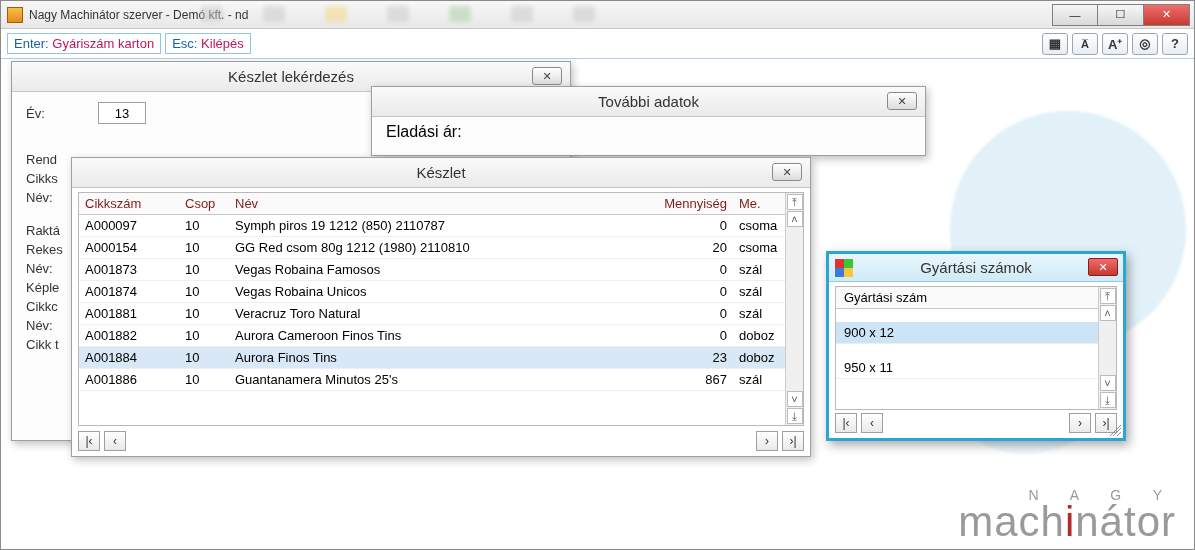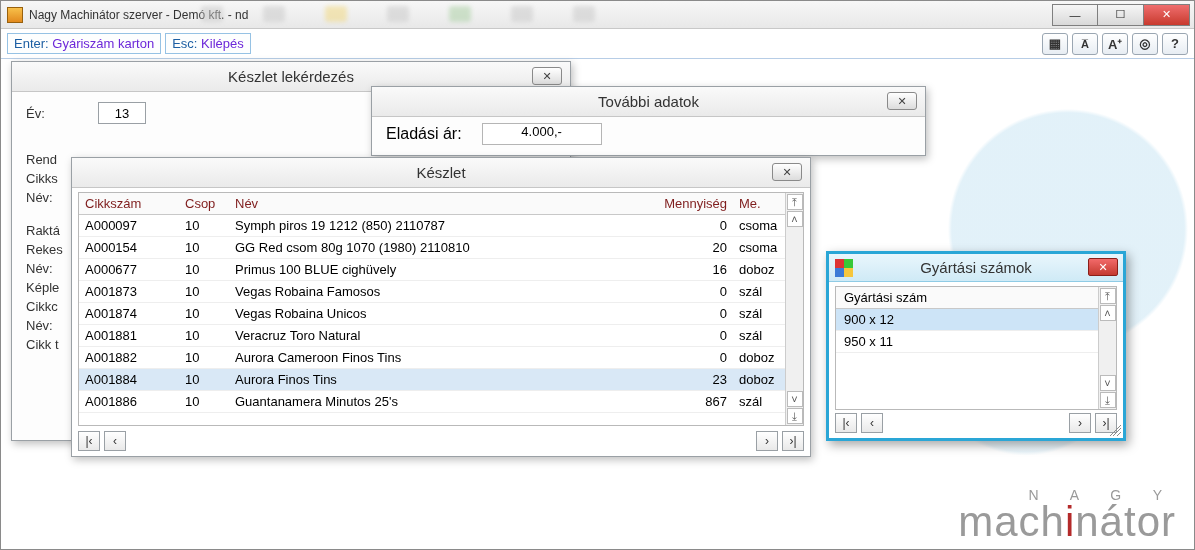--- a/index.html
+++ b/index.html
@@ -25,21 +25,21 @@
   .winbtn + .winbtn { border-left:none; }
   .winbtn.close { background:linear-gradient(#ef6e6e,#c83a2e); color:#fff; }
 
   
   .toolbar {
     height:30px; display:flex; align-items:center; padding:0 6px; gap:4px;
     border-bottom:1px solid #b7cde6; background:#fff;
   }
   .hintbox { border:1px solid #96c2e4; padding:2px 6px; font-size:13px; color:#275a8e; background:#fdfefe; }
   .hintbox .lbl { color:#1d5fa3; }
-  .hintbox .txt { color:#6d28d9; }
+  .hintbox .txt { color:#be185d; }
   .toolbar-spacer { flex:1; }
   .toolbtn {
     width:26px; height:22px; border:1px solid #9aa6b2; background:linear-gradient(#fff,#e7edf3);
     display:flex; align-items:center; justify-content:center; font-size:13px; font-weight:bold; color:#333;
     border-radius:3px;
   }
 
   
   .bg-swirl {
     position:absolute; right:0; top:60px; width:420px; height:420px; pointer-events:none;
@@ -132,21 +132,21 @@
   }
   #win-serial .mini-close {
     right:5px; top:4px; width:30px; height:18px;
     background:linear-gradient(#f26a6a,#c43a30); border:1px solid #8a1f19; color:#fff; border-radius:2px;
   }
   #win-serial .list {
     position:absolute; left:6px; right:6px; top:32px; bottom:28px;
     border:1px solid #b9b9b9; font-size:13px;
   }
   #win-serial .list .hdr { padding:3px 8px; border-bottom:1px solid #c8c8c8; background:#fafafa; }
-  #win-serial .list .item { padding:3px 8px; border-bottom:1px solid #eee; }
+  #win-serial .list .item { padding:3px 8px; border-bottom:1px solid #eee;margin-top:13px; }
   #win-serial .list .item.sel { background:#cde4f7; }
   #win-serial .vscroll { top:0; bottom:0; }
   #win-serial .pager { bottom:4px; }
   #win-serial .resize {
     position:absolute; right:2px; bottom:2px; width:12px; height:12px;
     background:
       linear-gradient(135deg, transparent 50%, #8a8a8a 50% 55%, transparent 55% 65%, #8a8a8a 65% 70%, transparent 70% 80%, #8a8a8a 80% 85%, transparent 85%);
   }
 
   
@@ -235,21 +235,20 @@
     </div>
   </div>
 
   <div id="win-more" class="mini">
     <div class="mini-title">
       <span>További adatok</span>
       <div class="mini-close">✕</div>
     </div>
     <div class="row">
       <span>Eladási ár:</span>
-      <div class="price">4.000,-</div>
     </div>
   </div>
 
   <div id="win-stock" class="mini">
     <div class="mini-title">
       <span>Készlet</span>
       <div class="mini-close">✕</div>
     </div>
     <div class="grid">
       <table>
@@ -266,30 +265,23 @@
             <tr>
               <td>A000097</td>
               <td>10</td>
               <td>Symph piros 19 1212 (850) 2110787</td>
               <td class="num">0</td>
               <td>csoma</td>
             </tr>
             <tr>
               <td>A000154</td>
               <td>10</td>
-              <td>GG Red csom 80g 1070 (1980) 2110810</td>
+              <td>GG Red csom 80g 1212 (1980) 2110810</td>
               <td class="num">20</td>
               <td>csoma</td>
-            </tr>
-            <tr>
-              <td>A000677</td>
-              <td>10</td>
-              <td>Primus 100 BLUE cighüvely</td>
-              <td class="num">16</td>
-              <td>doboz</td>
             </tr>
             <tr>
               <td>A001873</td>
               <td>10</td>
               <td>Vegas Robaina Famosos</td>
               <td class="num">0</td>
               <td>szál</td>
             </tr>
             <tr>
               <td>A001874</td>

